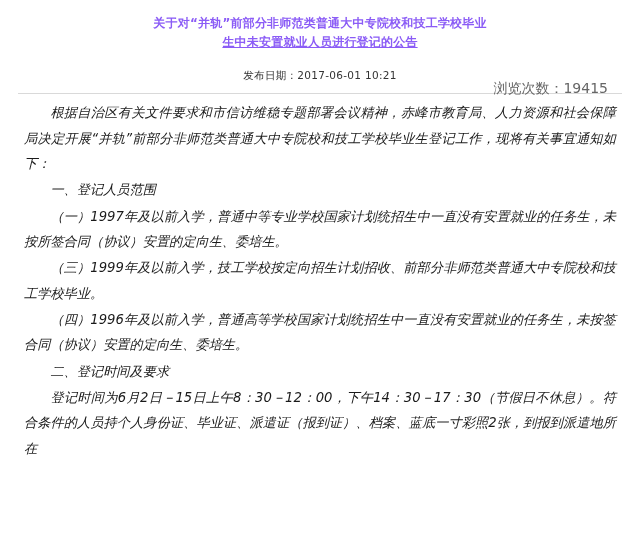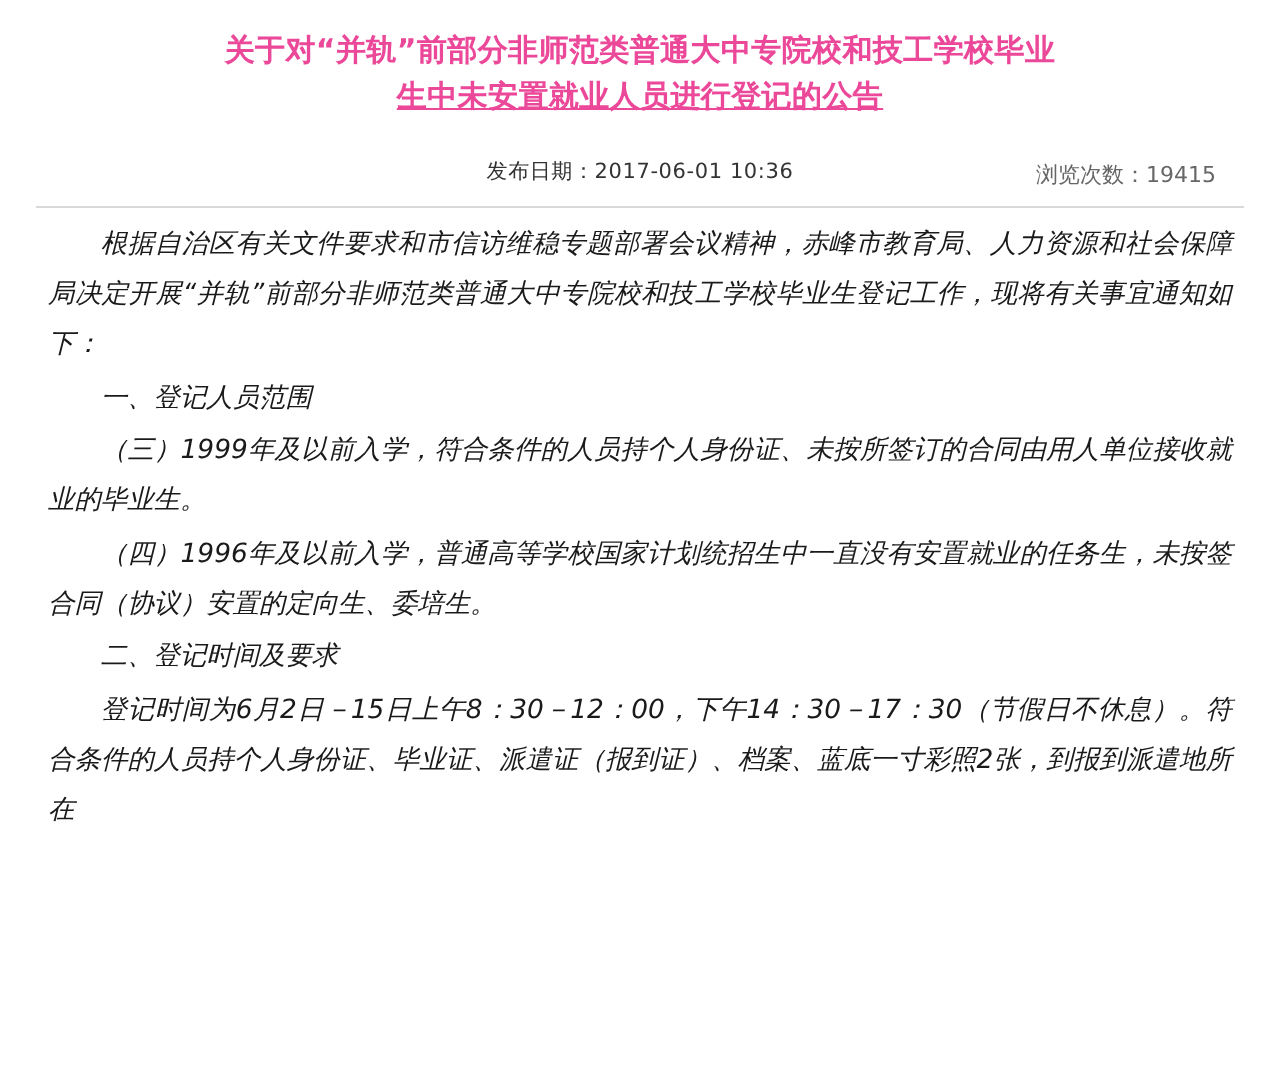--- a/index.html
+++ b/index.html
@@ -15,23 +15,23 @@
     overflow: hidden;
   }
   .page {
     width: 640px;
     height: 535px;
     box-sizing: border-box;
     padding: 10px 18px 0 18px;
     position: relative;
   }
   .title {
-    color: #ec4899;
+    color: #8b5cf6;
     font-weight: bold;
-    font-size: 15px;
+    font-size: 12px;
     line-height: 1.55;
     text-align: center;
     letter-spacing: 0.2px;
     margin: 4px 6px 0 6px;
   }
   .title .line2 {
     display: block;
     text-decoration: underline;
   }
   .meta {
@@ -44,22 +44,22 @@
     left: 0;
     right: 0;
     text-align: center;
     font-size: 10.5px;
     color: #333333;
     letter-spacing: 0.3px;
   }
   .meta .views {
     position: absolute;
     right: 14px;
-    top: 1px;
-    font-size: 11px;
+    top: 11px;
+    font-size: 14px;
     color: #666666;
   }
   .rule {
     border: 0;
     border-top: 1px solid #d9d9d9;
     margin: 2px 0 6px 0;
   }
   .body {
     font-size: 13.2px;
     line-height: 1.92;
@@ -80,28 +80,29 @@
 <body>
 
 <div class="page">
 
   <div class="title">
     <span class="line1">关于对“并轨”前部分非师范类普通大中专院校和技工学校毕业</span>
     <span class="line2">生中未安置就业人员进行登记的公告</span>
   </div>
 
   <div class="meta">
-    <div class="pubdate">发布日期：2017-06-01 10:36</div>
+    <div class="pubdate">发布日期：2017-06-01 10:21</div>
     <div class="views">浏览次数：19415</div>
   </div>
 
   <hr class="rule">
 
   <div class="body">
     <p>根据自治区有关文件要求和市信访维稳专题部署会议精神，赤峰市教育局、人力资源和社会保障局决定开展“并轨”前部分非师范类普通大中专院校和技工学校毕业生登记工作，现将有关事宜通知如下：</p>
     <p class="heading">一、登记人员范围</p>
-    <p>（三）1999年及以前入学，符合条件的人员持个人身份证、未按所签订的合同由用人单位接收就业的毕业生。</p>
+    <p>（一）1997年及以前入学，普通中等专业学校国家计划统招生中一直没有安置就业的任务生，未按所签合同（协议）安置的定向生、委培生。</p>
+    <p>（三）1999年及以前入学，技工学校按定向招生计划招收、前部分非师范类普通大中专院校和技工学校毕业。</p>
     <p>（四）1996年及以前入学，普通高等学校国家计划统招生中一直没有安置就业的任务生，未按签合同（协议）安置的定向生、委培生。</p>
     <p class="heading">二、登记时间及要求</p>
     <p>登记时间为6月2日－15日上午8：30－12：00，下午14：30－17：30（节假日不休息）。符合条件的人员持个人身份证、毕业证、派遣证（报到证）、档案、蓝底一寸彩照2张，到报到派遣地所在</p>
   </div>
 
 </div>
 
 </body></html>

